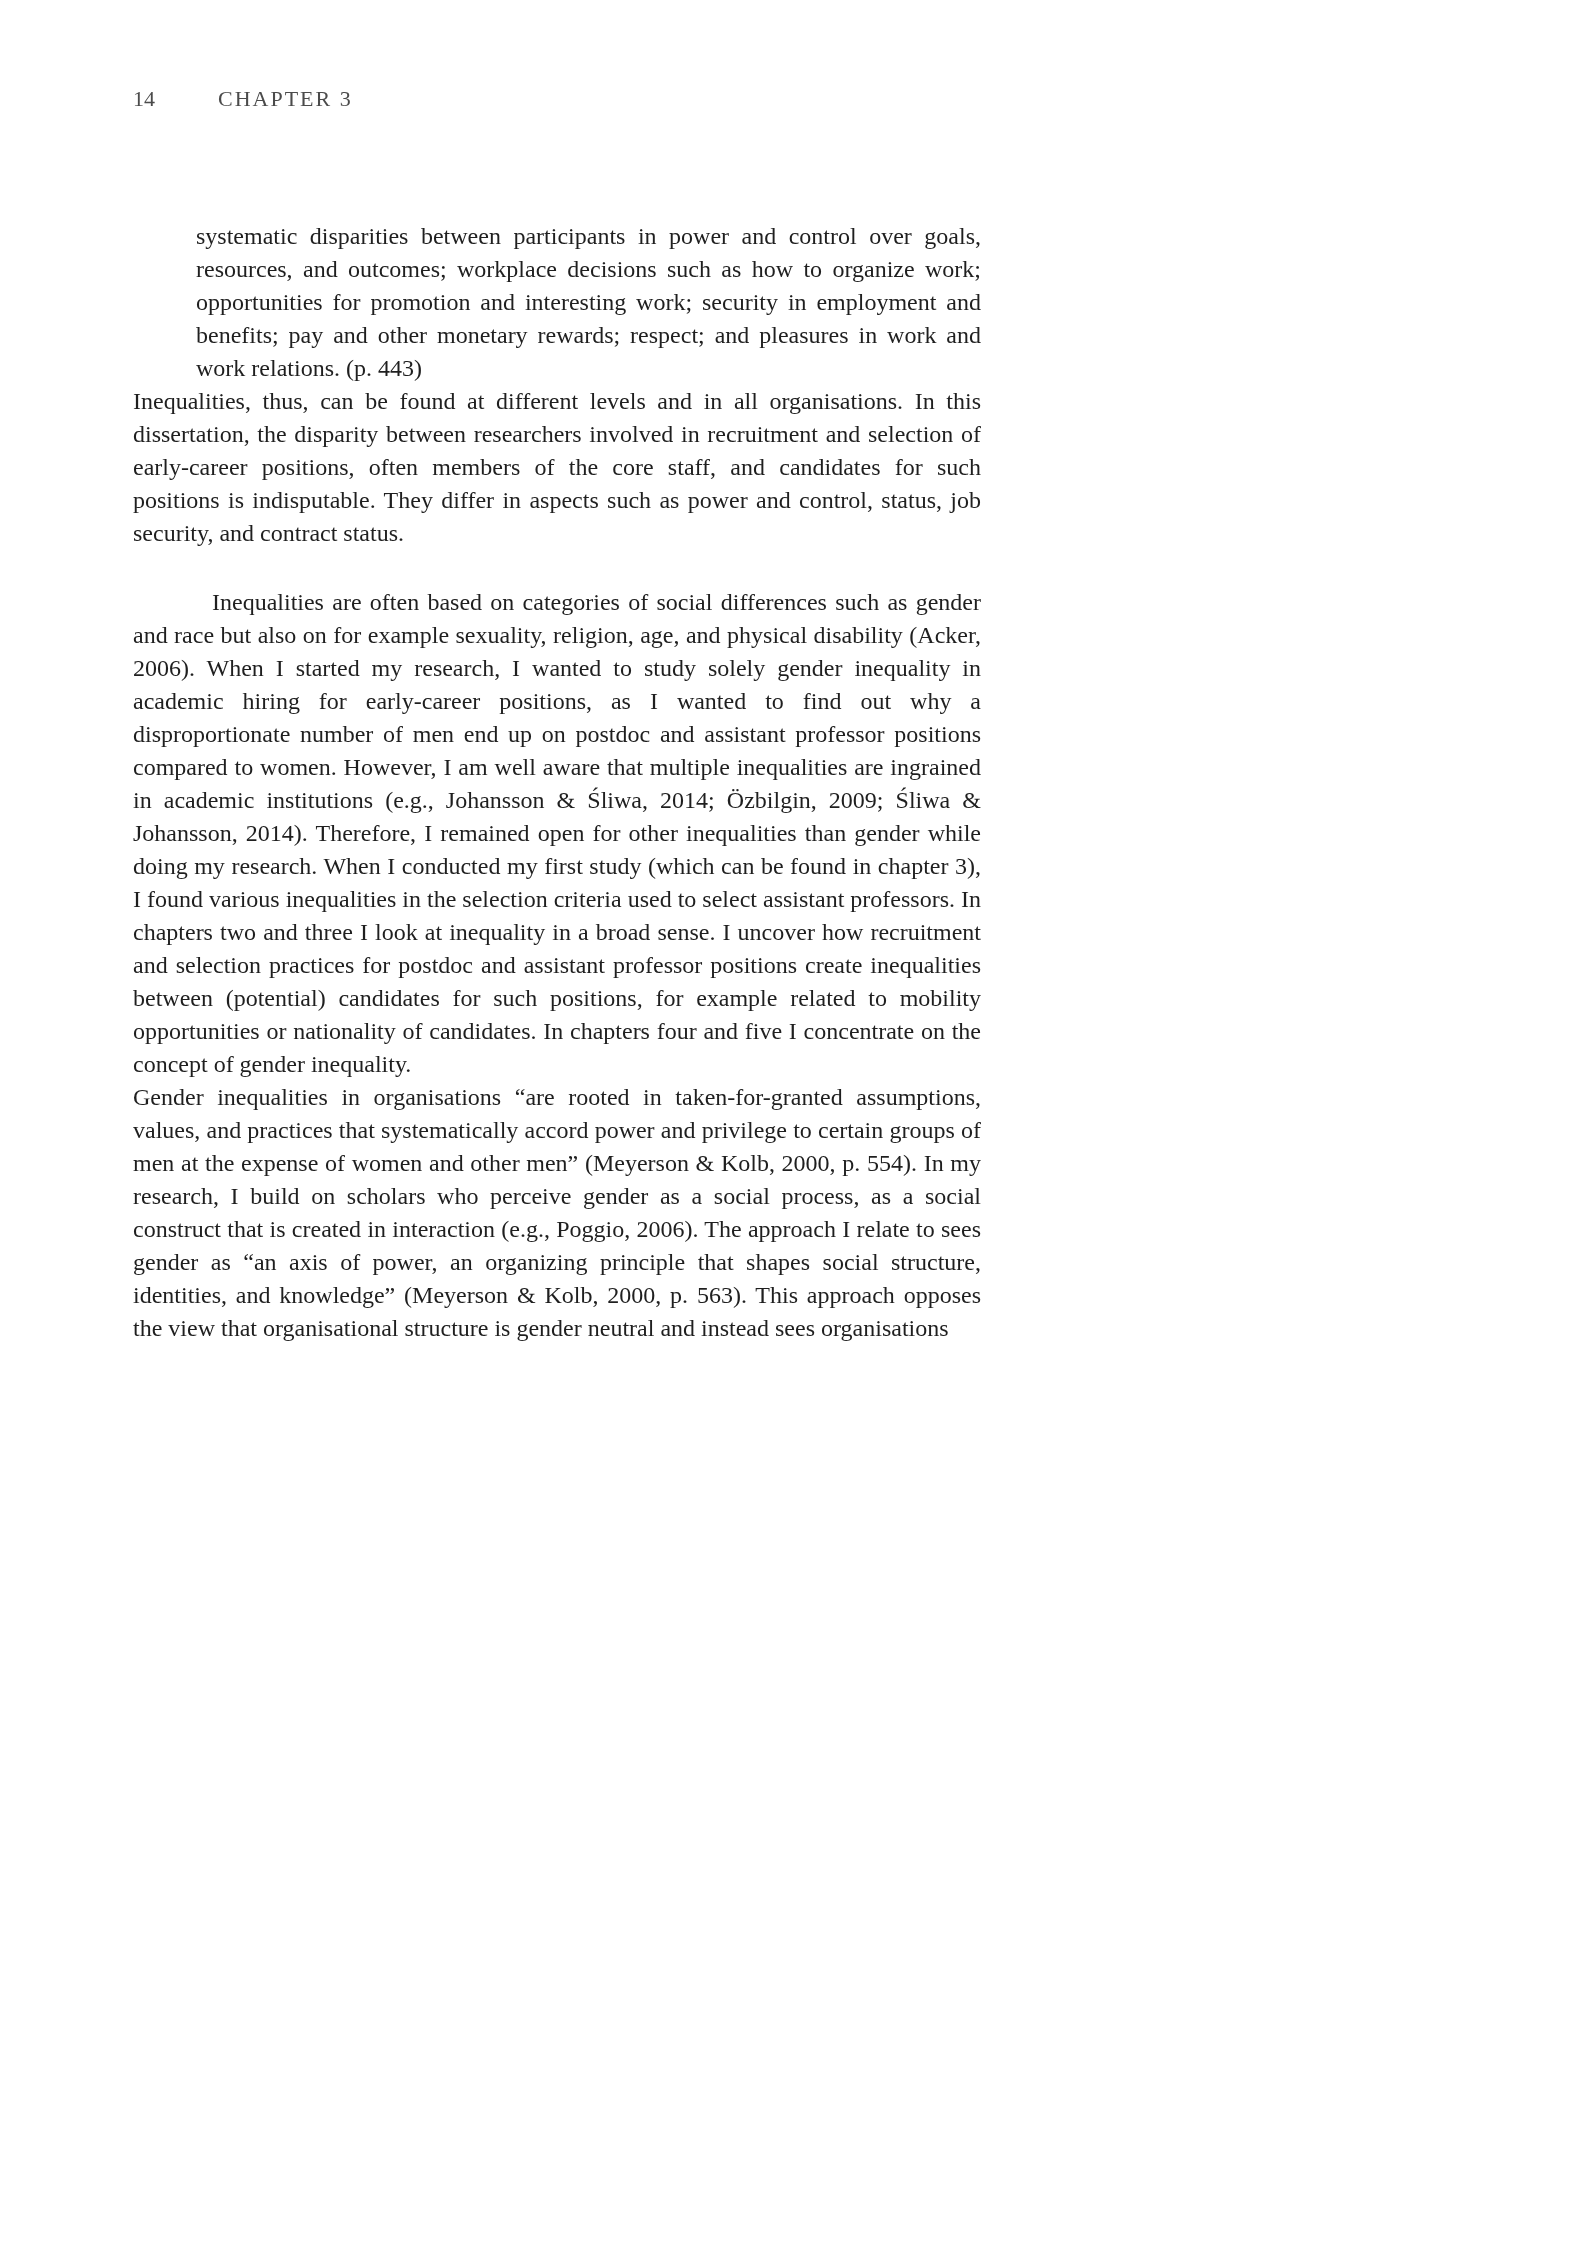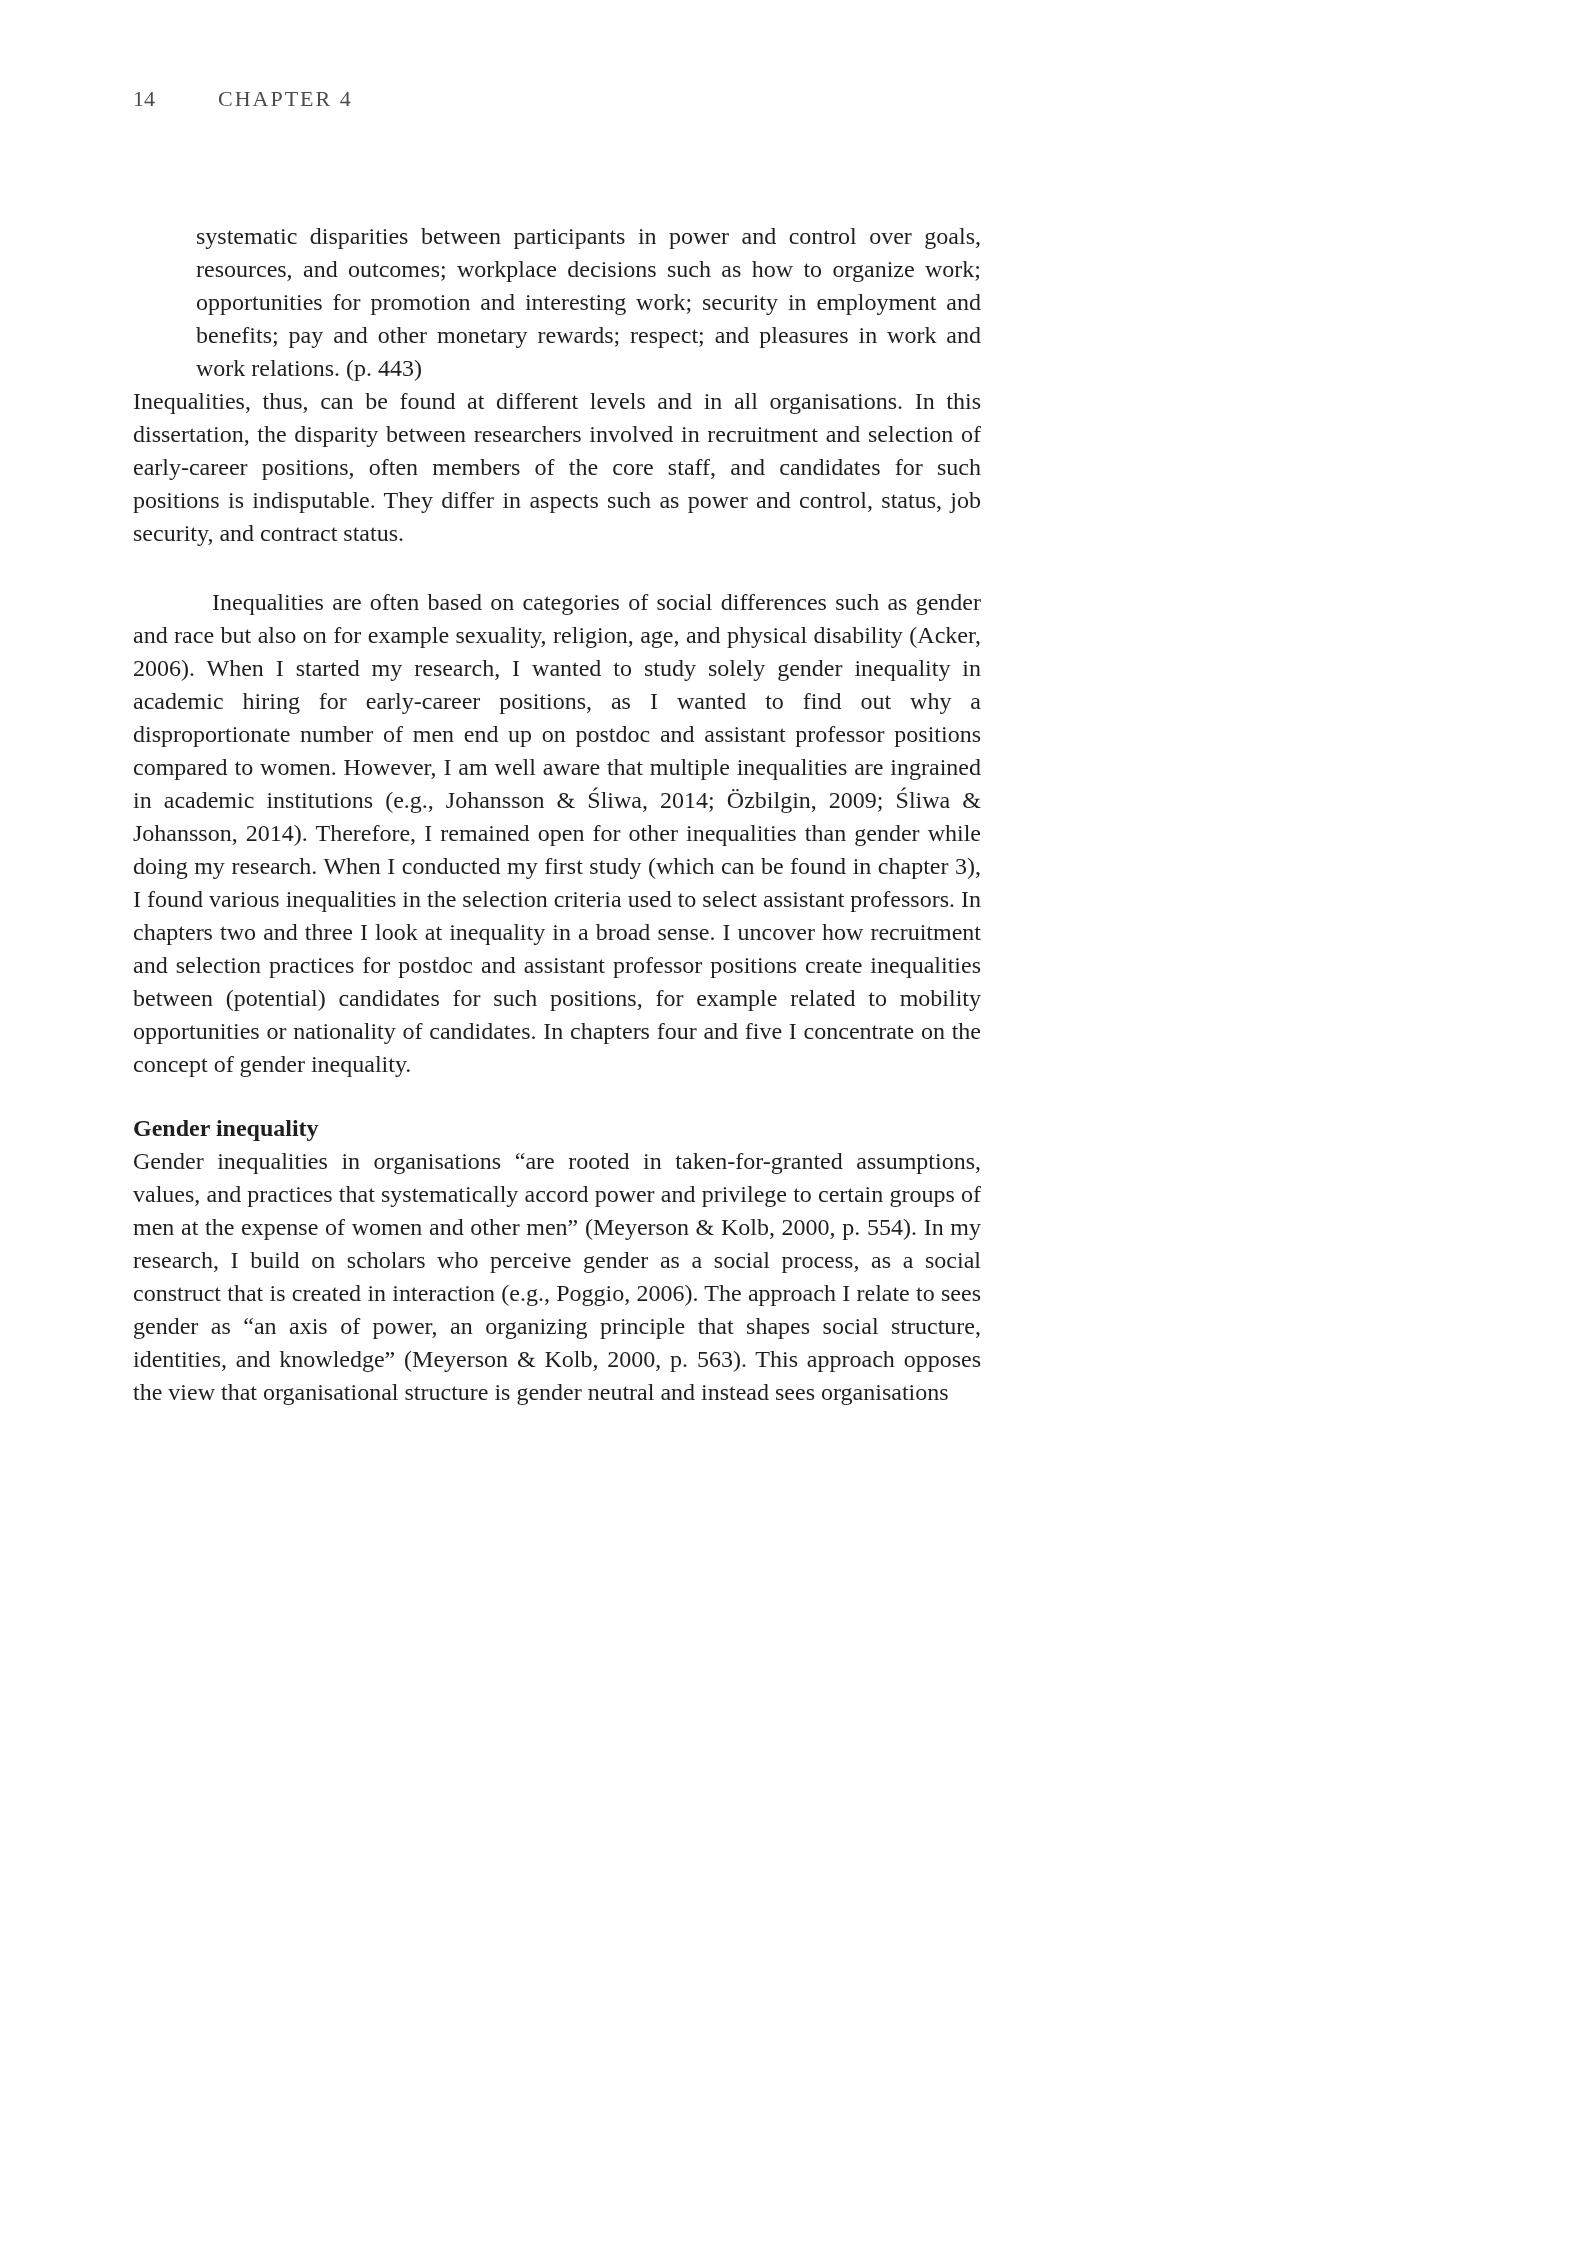--- a/index.html
+++ b/index.html
@@ -64,31 +64,30 @@
     text-align: left;
   }
 </style>
 </head>
 <body>
 
 <div class="page">
 
   <div class="running-head">
     <span class="page-number">14</span>
-    <span class="chapter">CHAPTER 4</span>
+    <span class="chapter">CHAPTER 3</span>
   </div>
 
   <div class="text-block">
 
 
     <blockquote class="quote">systematic disparities between participants in power and control over goals, resources, and outcomes; workplace decisions such as how to organize work; opportunities for promotion and interesting work; security in employment and benefits; pay and other monetary rewards; respect; and pleasures in work and work relations. (p. 443)</blockquote>
 
     <p class="para-flush">Inequalities, thus, can be found at different levels and in all organisations. In this dissertation, the disparity between researchers involved in recruitment and selection of early-career positions, often members of the core staff, and candidates for such positions is indisputable. They differ in aspects such as power and control, status, job security, and contract status.</p>
 
     <p class="para-indent">Inequalities are often based on categories of social differences such as gender and race but also on for example sexuality, religion, age, and physical disability (Acker, 2006). When I started my research, I wanted to study solely gender inequality in academic hiring for early-career positions, as I wanted to find out why a disproportionate number of men end up on postdoc and assistant professor positions compared to women. However, I am well aware that multiple inequalities are ingrained in academic institutions (e.g., Johansson &amp; Śliwa, 2014; Özbilgin, 2009; Śliwa &amp; Johansson, 2014). Therefore, I remained open for other inequalities than gender while doing my research. When I conducted my first study (which can be found in chapter 3), I found various inequalities in the selection criteria used to select assistant professors. In chapters two and three I look at inequality in a broad sense. I uncover how recruitment and selection practices for postdoc and assistant professor positions create inequalities between (potential) candidates for such positions, for example related to mobility opportunities or nationality of candidates. In chapters four and five I concentrate on the concept of gender inequality.</p>
 
-    <h2 class="section-heading">Gender inequality</h2>
 
     <p class="para-flush">Gender inequalities in organisations “are rooted in taken-for-granted assumptions, values, and practices that systematically accord power and privilege to certain groups of men at the expense of women and other men” (Meyerson &amp; Kolb, 2000, p. 554). In my research, I build on scholars who perceive gender as a social process, as a social construct that is created in interaction (e.g., Poggio, 2006). The approach I relate to sees gender as “an axis of power, an organizing principle that shapes social structure, identities, and knowledge” (Meyerson &amp; Kolb, 2000, p. 563). This approach opposes the view that organisational structure is gender neutral and instead sees organisations</p>
 
   </div>
 
 </div>
 
 </body></html>

